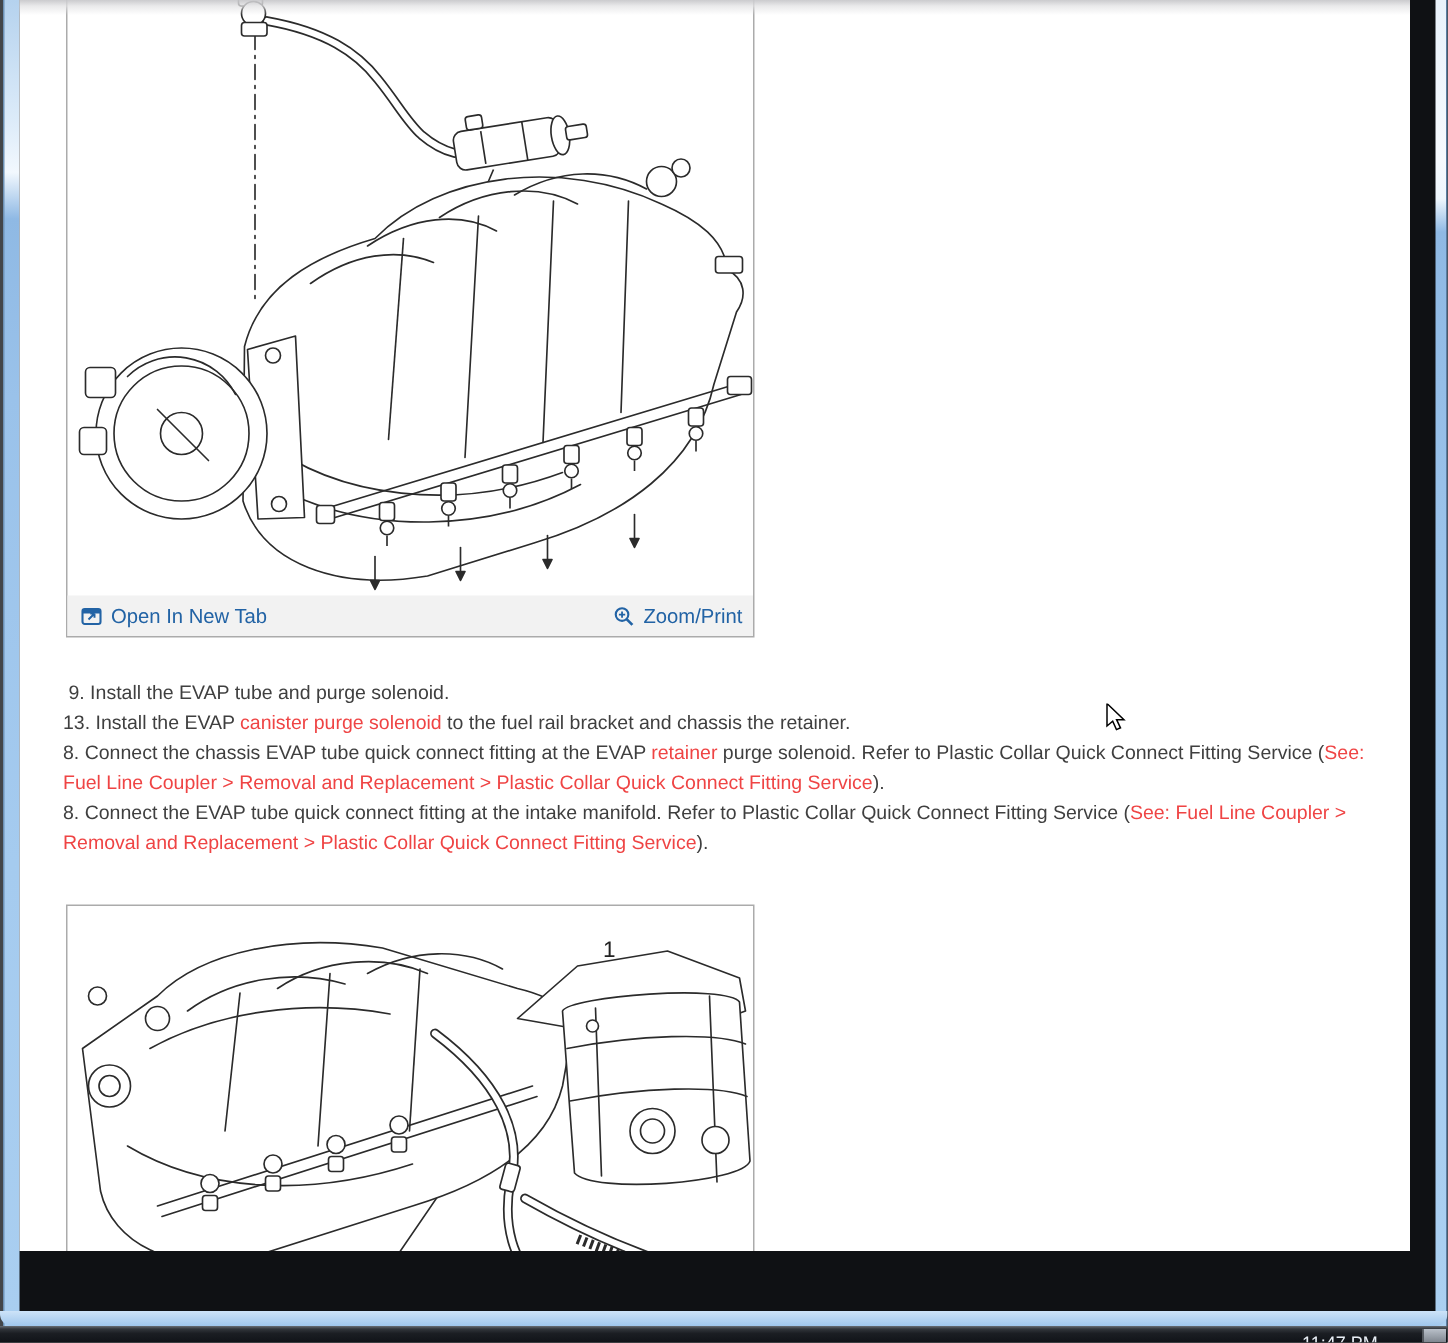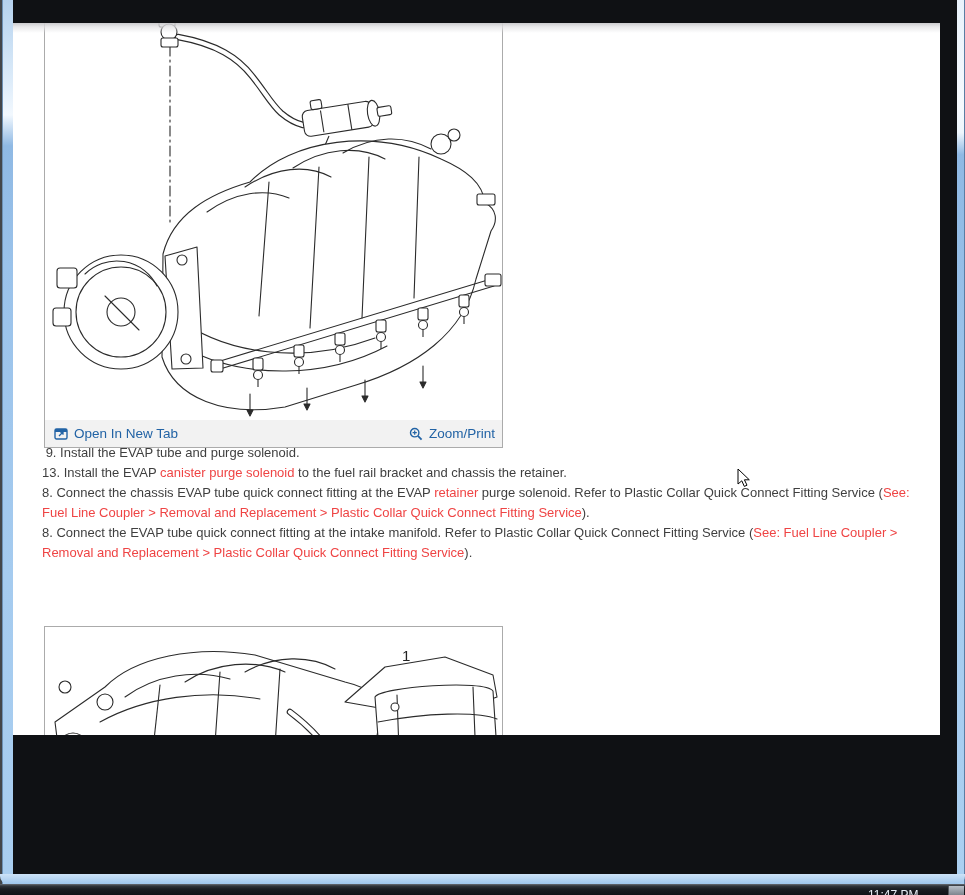--- a/index.html
+++ b/index.html
@@ -13,36 +13,36 @@
     background:linear-gradient(180deg,#b5d2ee 0%,#dcebf9 9%,#f2f8fe 13%,#8fb9e4 16.5%,#9ac2ea 30%,#a5cbef 65%,#a9cef0 100%);
     box-shadow:inset 1px 0 0 #6d91b5;}
   .frame-right{position:absolute;left:957px;top:0;width:8px;height:884px;
     border-right:1px solid #5a7da3;box-sizing:border-box;
     background:linear-gradient(180deg,#e9f2fb 0%,#f6fafe 12%,#eef6fd 15%,#8fb9e4 17.5%,#a5cbef 60%,#abd0f1 100%);}
   .frame-bottom{position:absolute;left:0;top:874px;width:965px;height:10px;
     background:linear-gradient(180deg,#cde3f8,#9fc6ec);
     border-radius:0 0 8px 8px;}
 
   
-  .content{position:absolute;left:13px;top:0;width:927px;height:712px;background:#ffffff;overflow:hidden;margin-top:23px;}
+  .content{position:absolute;left:13px;top:0;width:927px;height:834px;background:#ffffff;overflow:hidden;}
   .top-grad{position:absolute;left:0;top:0;width:100%;height:10px;z-index:6;pointer-events:none;
     background:linear-gradient(180deg,rgba(200,200,203,.95) 0%,rgba(226,226,228,.75) 40%,rgba(255,255,255,0) 100%);}
 
   
   .figbox{position:absolute;left:31px;width:459px;border:1px solid #ababab;background:#fff;box-sizing:border-box;}
   .fig1{top:-8px;height:433px;}
   .fig2{top:603px;height:280px;}
   .fig-svg{display:block;}
   .figbar{position:absolute;left:0;right:0;bottom:0;height:27px;background:#f2f2f2;
     display:flex;align-items:center;justify-content:space-between;padding:0 7px 0 9px;box-sizing:border-box;}
   .figlink{display:flex;align-items:center;gap:6px;color:#2263a5;font-size:13.5px;cursor:pointer;text-decoration:none;}
   .figlink svg{flex:0 0 auto;}
 
   
-  .steps{position:absolute;left:29px;top:420px;width:874px;font-size:13px;line-height:20px;color:#3f3f3f;z-index:2;}
+  .steps{position:absolute;left:29px;top:452px;width:874px;font-size:13px;line-height:20px;color:#3f3f3f;z-index:2;}
   .steps p{margin:0;white-space:pre-wrap;}
   .lnk{color:#ef4444;cursor:pointer;}
 
   
   .taskbar{position:absolute;left:0;top:884px;width:965px;height:11px;overflow:hidden;
     background:linear-gradient(180deg,#686d74 0%,#31353b 18%,#1b1e23 45%,#101318 100%);z-index:8;}
   .clock{position:absolute;left:868px;top:4px;color:#e8eef5;font-size:12px;white-space:nowrap;}
   .showdesk{position:absolute;right:1px;top:2px;width:15px;height:9px;
     background:linear-gradient(#b9c0c9,#7e858e);border-left:1px solid #51565c;}
 

